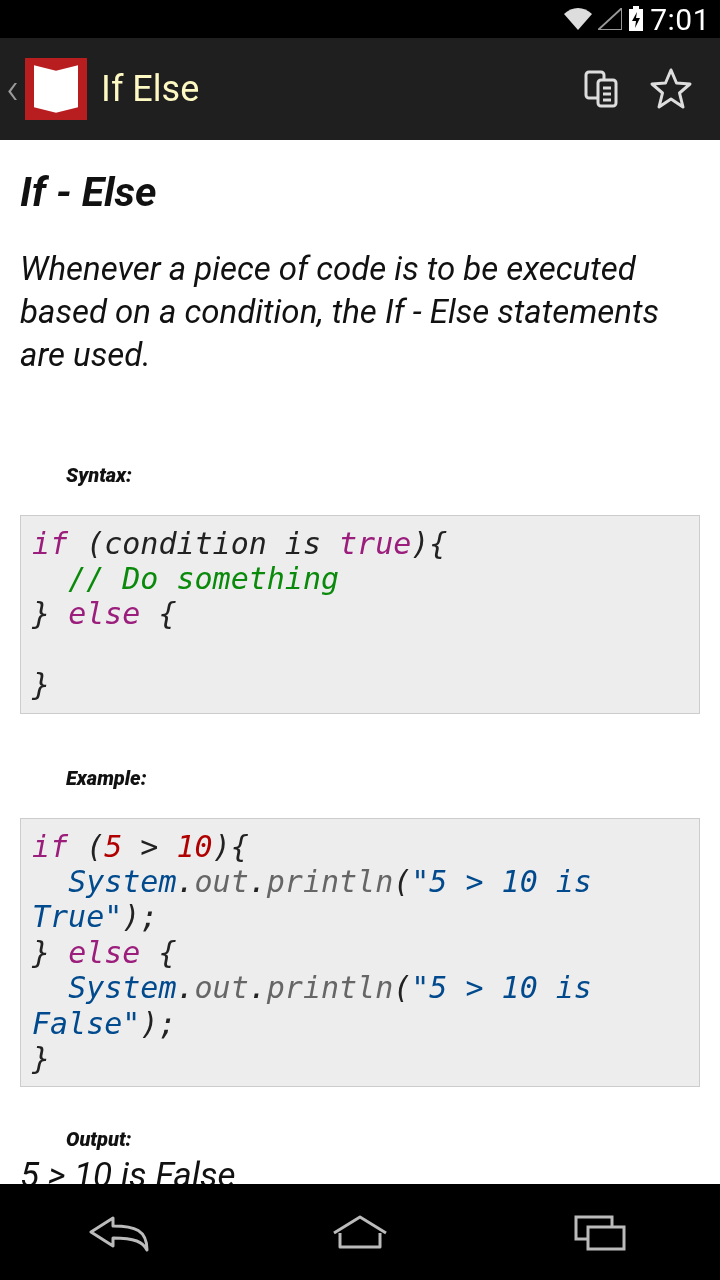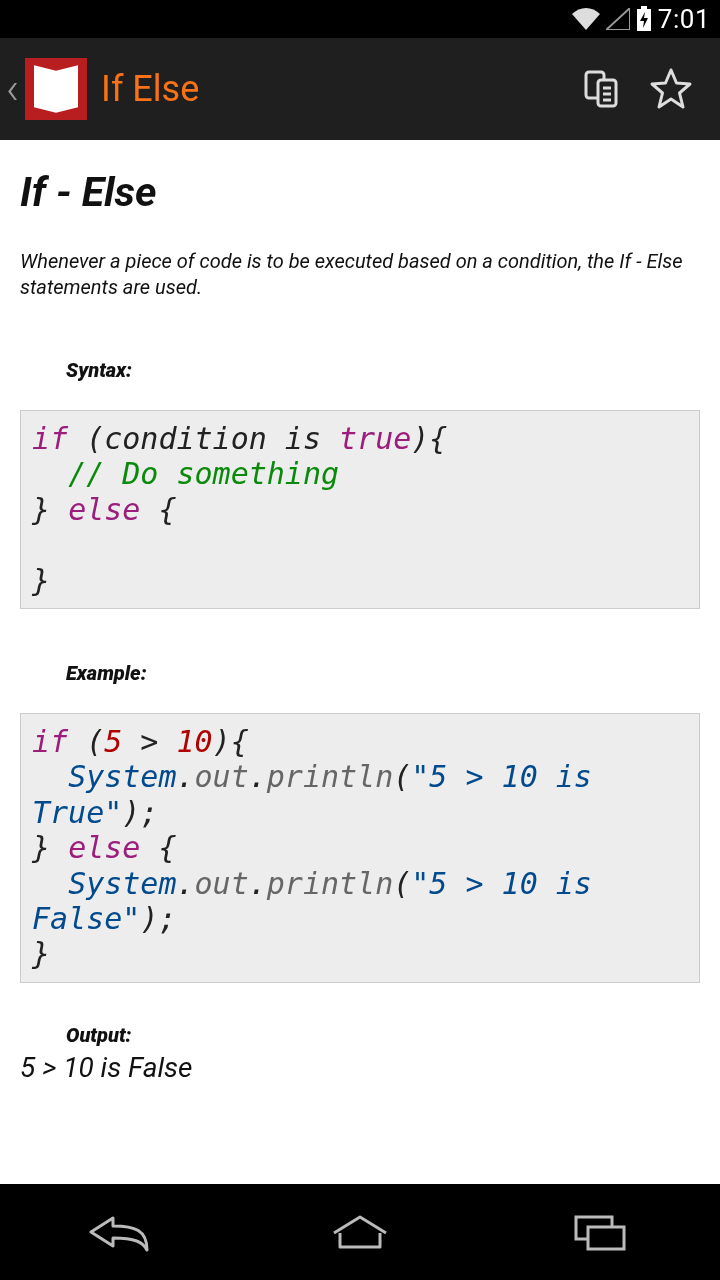--- a/index.html
+++ b/index.html
@@ -1,44 +1,44 @@
 <!DOCTYPE html>
 <html><head>
 <meta charset="utf-8">
 <style>
   * { margin: 0; padding: 0; box-sizing: border-box; }
   html, body { width: 720px; height: 1280px; overflow: hidden; font-family: Roboto, "Helvetica Neue", Arial, sans-serif; background: #000; }
   .screen { width: 720px; height: 1280px; display: flex; flex-direction: column; background: #fff; }
   .status-bar { height: 38px; background: #000; color: #fff; display: flex; align-items: center; justify-content: flex-end; padding: 0 10px 0 0; gap: 6px; }
-  .status-bar .time { font-size: 26px; letter-spacing: 0.5px; color: #fff; }
+  .status-bar .time { font-size: 30px; letter-spacing: 0.5px; color: #fff; }
   .wifi-icon svg, .cell-icon svg, .batt-icon svg { display: block; }
   .app-bar { height: 102px; background: #1f1f1f; display: flex; align-items: center; padding: 0 14px 0 4px; }
   .app-bar .back-chevron { color: #9a9a9a; font-size: 44px; padding: 0 6px 0 2px; font-weight: 300; }
   .app-bar .logo { width: 62px; height: 62px; background: #b81d20; position: relative; margin-right: 14px; flex-shrink: 0; }
   .app-bar .logo .page-l, .app-bar .logo .page-r {
     position: absolute; top: 10px; width: 22px; height: 42px; background: #fff;
   }
   .app-bar .logo .page-l { left: 9px; transform: skewY(14deg); }
   .app-bar .logo .page-r { right: 9px; transform: skewY(-14deg); }
-  .app-bar .title { color: #f97316; font-size: 36px; font-weight: 400; flex: 1; }
+  .app-bar .title { color: #fef9c3; font-size: 36px; font-weight: 400; flex: 1; }
   .app-bar .action { width: 70px; height: 70px; display: flex; align-items: center; justify-content: center; color: #e6e6e6; }
   .content { flex: 1; background: #fff; padding: 28px 20px 10px 20px; color: #111; overflow: hidden; font-style: italic; }
   .content h1 { font-size: 41px; font-weight: 700; margin-bottom: 32px; }
-  .content p.desc { font-size: 20px; line-height: 1.3; margin-bottom: 58px; }
+  .content p.desc { font-size: 33px; line-height: 1.3; margin-bottom: 86px; }
   .content .label { font-size: 20px; font-weight: 700; margin-bottom: 28px; margin-left: 46px; }
   .content .label.tight { margin-bottom: 4px; }
   .codebox { border: 1px solid #ccc; background: #ededed; padding: 10px 11px; font-family: "DejaVu Sans Mono", Consolas, monospace; font-size: 30px; line-height: 1.18; white-space: pre-wrap; word-break: break-word; margin-bottom: 52px; color: #222; }
   .codebox.tight { margin-bottom: 40px; }
   .kw { color: #9b1d7c; }
   .cm { color: #0a8a0a; }
   .num { color: #b00000; }
   .cls { color: #004a8d; }
   .mth { color: #666; }
   .str { color: #004a8d; }
-  .outline { font-size: 28px; }
+  .outline { font-size: 35px; }
   .nav-bar { height: 96px; background: #000; display: flex; align-items: center; justify-content: space-around; }
   .nav-btn { width: 160px; height: 70px; display: flex; align-items: center; justify-content: center; }
 </style>
 </head>
 <body>
 
 <div class="screen">
 
   <div class="status-bar">
     <span class="wifi-icon">

